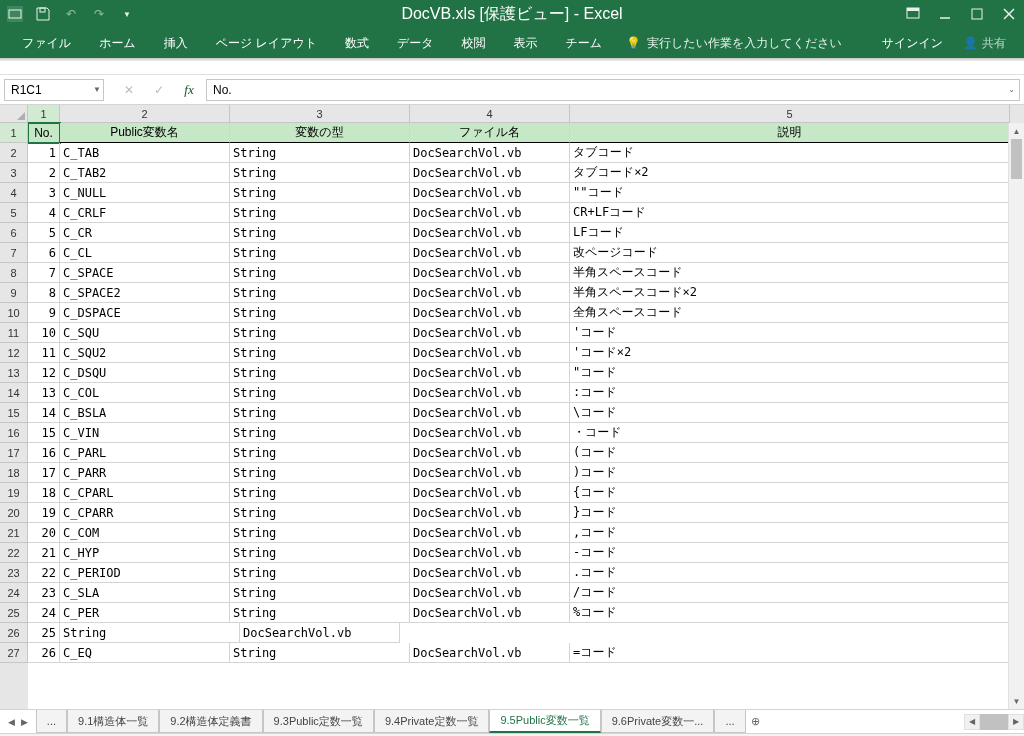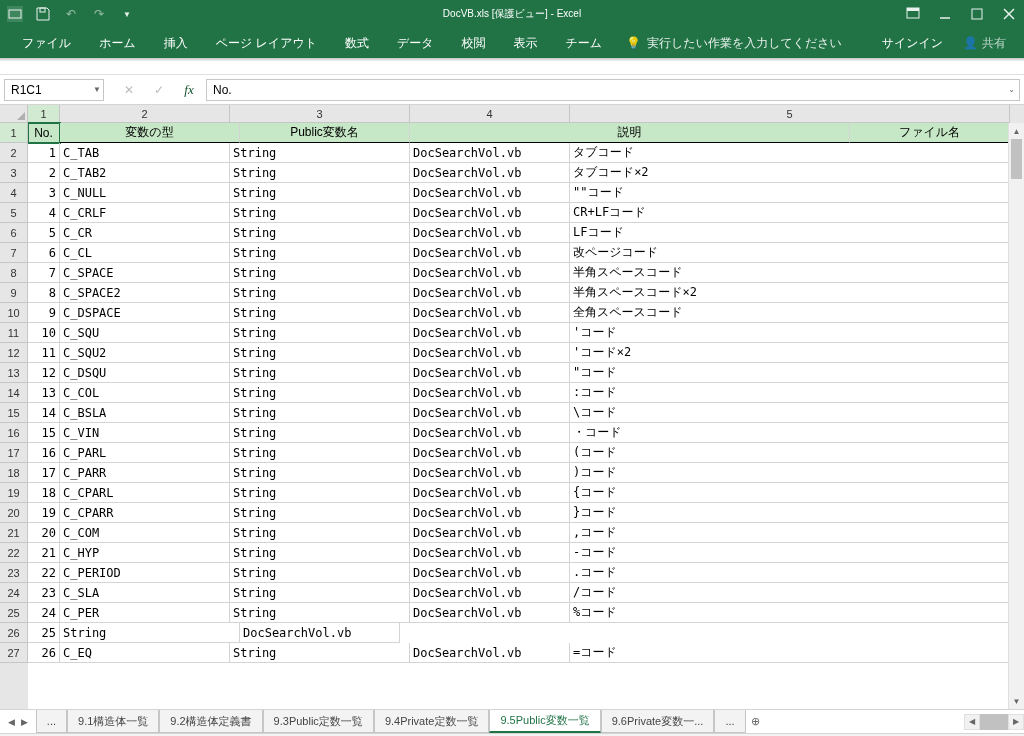--- a/index.html
+++ b/index.html
@@ -1,20 +1,20 @@
 <!DOCTYPE html>
 <html><head>
 <meta charset="utf-8">
 <style>
 * { margin: 0; padding: 0; box-sizing: border-box; font-family: "Segoe UI", "Yu Gothic UI", sans-serif; }
 body { width: 1024px; height: 736px; background: #fff; overflow: hidden; font-size: 12px; }
 .titlebar { background: #217346; color: #fff; height: 28px; display: flex; align-items: center; padding: 0 6px; }
 .titlebar .left-icons { display: flex; gap: 10px; align-items: center; width: 200px; }
 .titlebar .icon { width: 18px; height: 18px; display: inline-flex; align-items: center; justify-content: center; opacity: 0.9; }
-.titlebar .title { flex: 1; text-align: center; font-size: 10px; }
+.titlebar .title { flex: 1; text-align: center; font-size: 16px; }
 .titlebar .right-icons { display: flex; gap: 14px; align-items: center; width: 200px; justify-content: flex-end; }
 .ribbon { background: #217346; color: #fff; height: 30px; display: flex; align-items: center; padding: 0 8px; font-size: 12px; }
 .ribbon .tab { padding: 0 14px; height: 100%; display: flex; align-items: center; cursor: pointer; }
 .ribbon .tellme { display: flex; align-items: center; gap: 6px; opacity: 0.9; padding: 0 10px; }
 .ribbon .spacer { flex: 1; }
 .ribbon .signin { padding: 0 10px; }
 .ribbon .share { display: flex; align-items: center; gap: 4px; padding: 0 10px; opacity: 0.7; }
 .divider-shadow { height: 3px; background: linear-gradient(#c6c6c6, #f1f1f1); }
 .formulabar { height: 30px; display: flex; align-items: center; border-bottom: 1px solid #d4d4d4; background: #fff; gap: 4px; padding: 0 4px; }
 .namebox { width: 100px; height: 22px; border: 1px solid #c6c6c6; display: flex; align-items: center; padding: 0 6px; position: relative; }
@@ -183,24 +183,24 @@
     <div class="colhdrs" id="colhdrs">
         <div class="colhdr c1 active">1</div>
         <div class="colhdr c2">2</div>
         <div class="colhdr c3">3</div>
         <div class="colhdr c4">4</div>
         <div class="colhdr c5">5</div>
       </div>
     <div class="datarows" id="datarows">
         <div class="datarow headerrow">
           <div class="cell c1 active-cell">No.</div>
+          <div class="cell c2">Public変数名</div>
           <div class="cell c3">変数の型</div>
-          <div class="cell c2">Public変数名</div>
+          <div class="cell c4">ファイル名</div>
           <div class="cell c5">説明</div>
-          <div class="cell c4">ファイル名</div>
         </div>
         <div class="datarow">
           <div class="cell c1 no">1</div>
           <div class="cell c2">C_TAB</div>
           <div class="cell c3">String</div>
           <div class="cell c4">DocSearchVol.vb</div>
           <div class="cell c5">タブコード</div>
         </div>
         <div class="datarow">
           <div class="cell c1 no">2</div>

